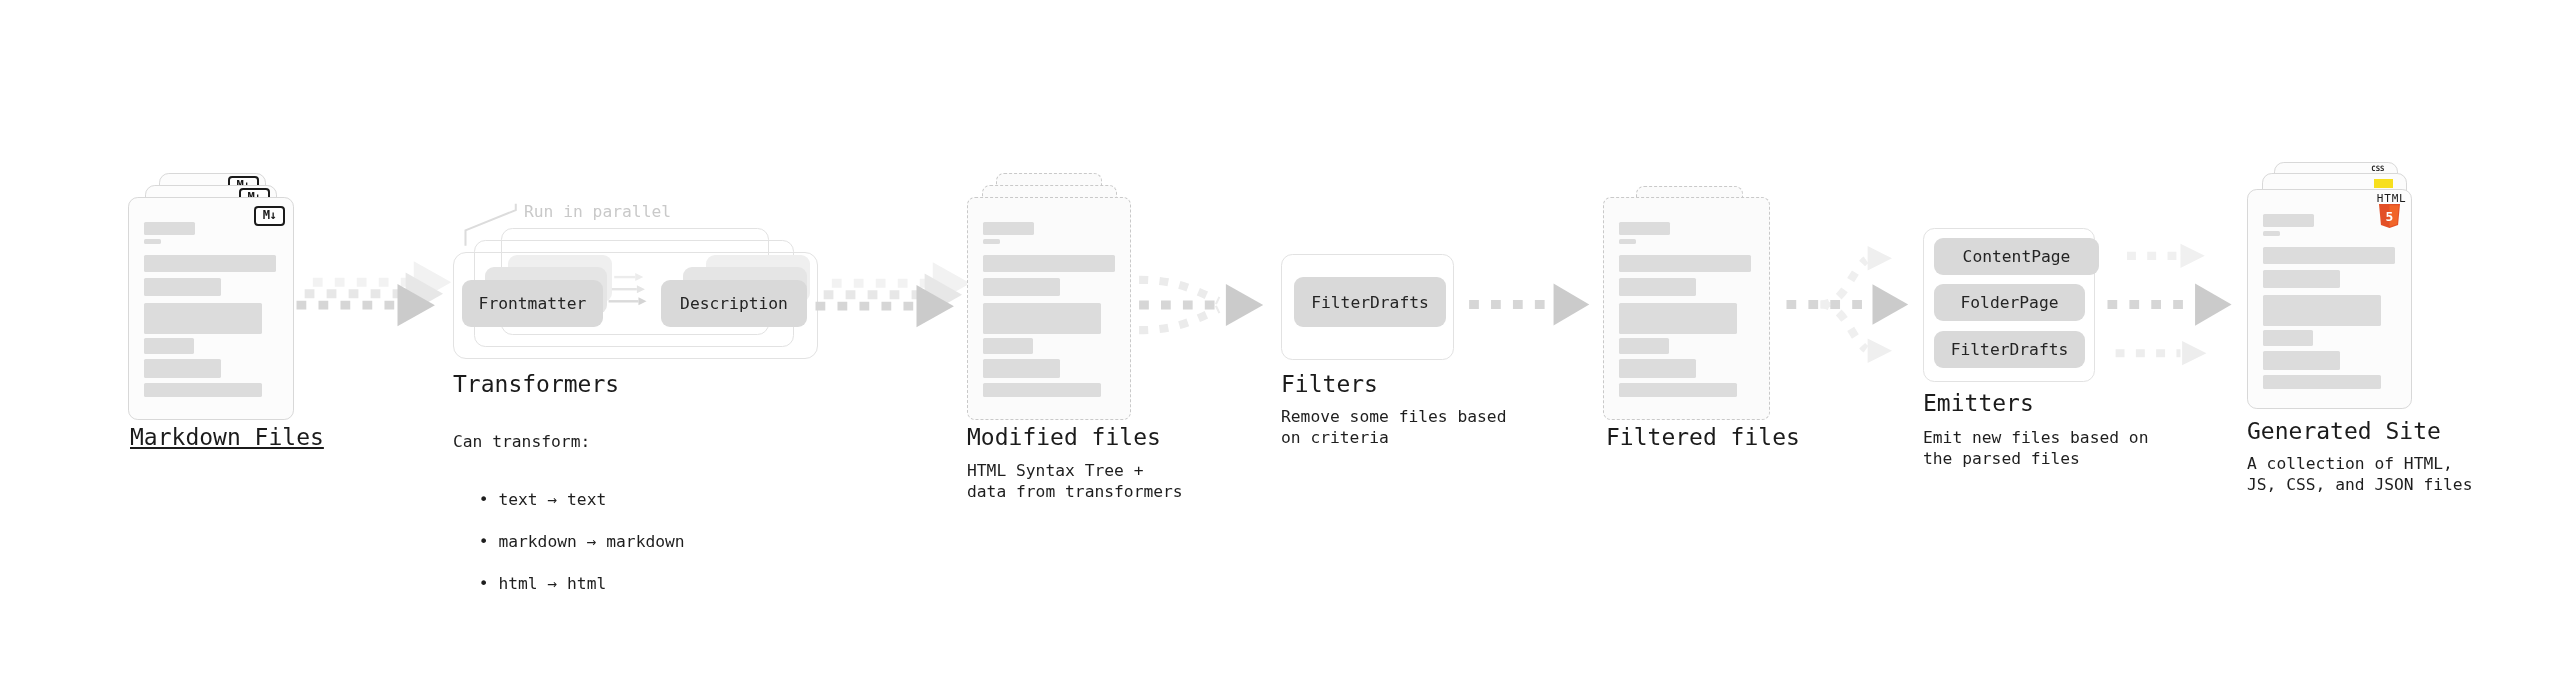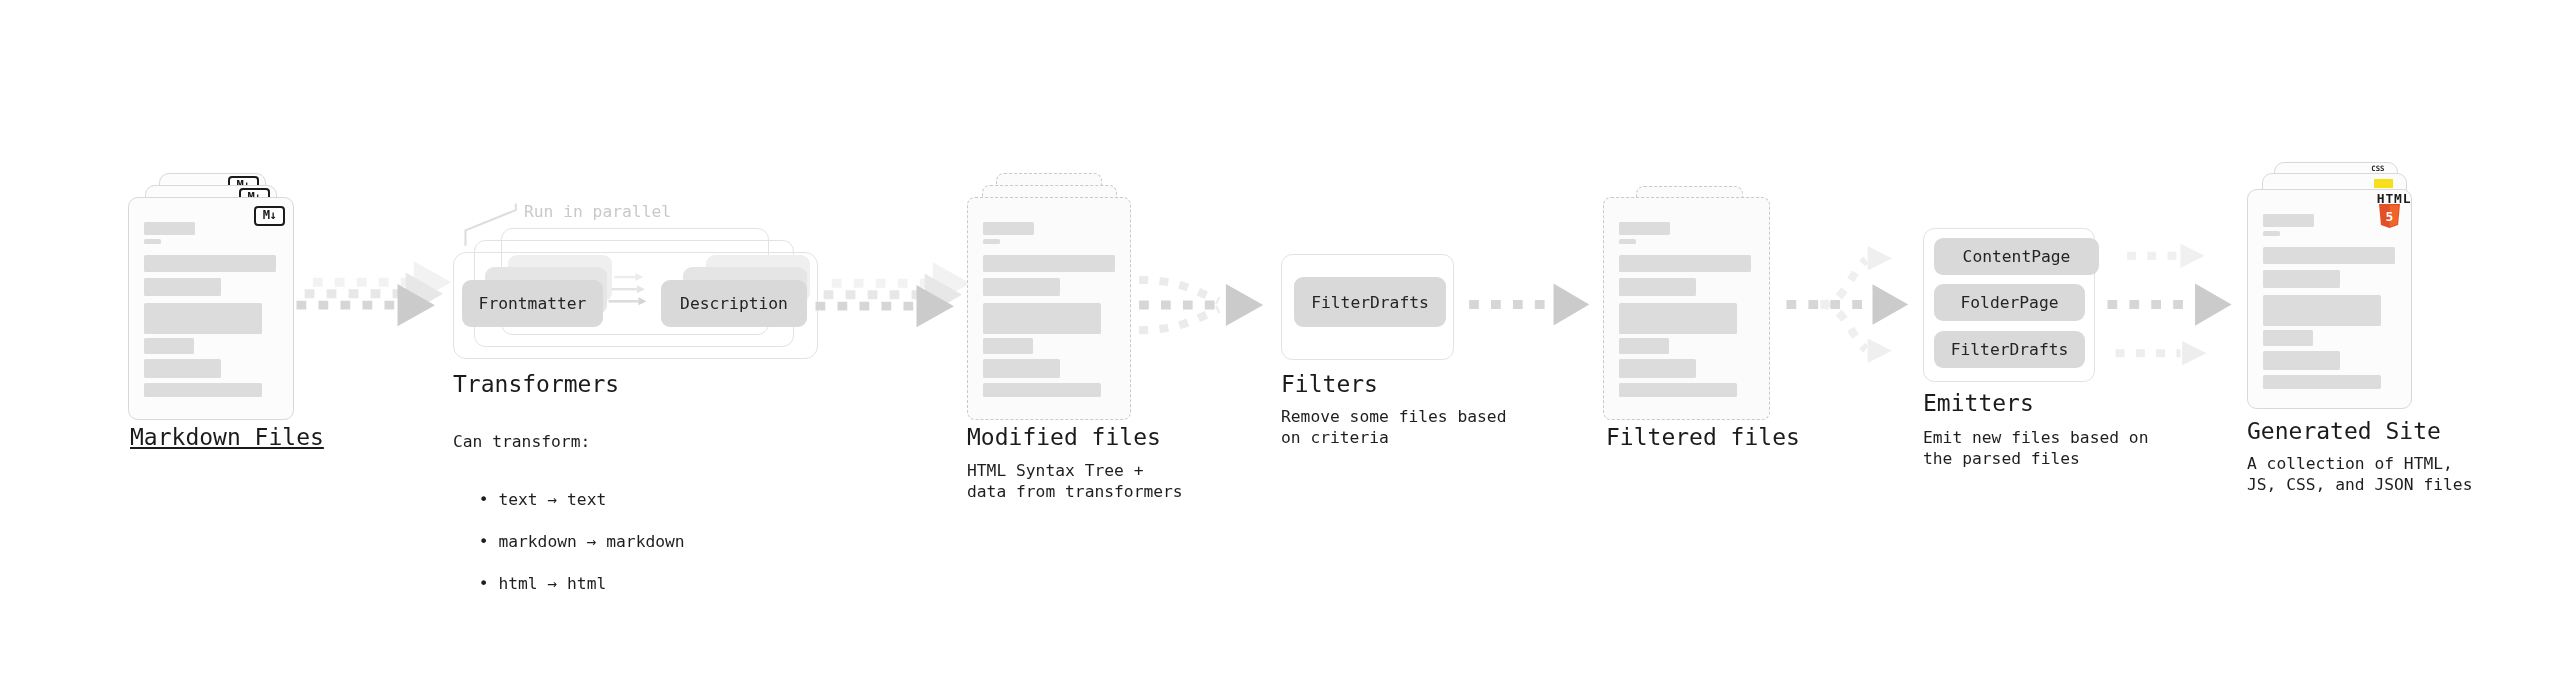--- a/index.html
+++ b/index.html
@@ -16,21 +16,21 @@
   .md-badge{
     position:absolute;width:31px;height:19.5px;border:2.4px solid #1b1b1b;border-radius:4.1px;
     background:#ffffff;box-sizing:border-box;text-align:center;
     font-weight:700;font-size:12.2px;line-height:14.6px;color:#1b1b1b;letter-spacing:-0.8px;
   }
   
   .css-badge{position:absolute;width:22px;height:10.6px;text-align:center;
     font-weight:700;font-size:7.3px;line-height:7.3px;color:#1b1b1b;border-bottom:3.3px solid #2456d6;box-sizing:border-box;}
   .js-badge{position:absolute;width:19.5px;height:9px;background:#f7df1e;}
   .html5-logo{position:absolute;width:24.4px;text-align:center;}
-  .html5-word{display:block;font-weight:700;font-size:13px;line-height:8.1px;letter-spacing:0.8px;color:#1b1b1b;}
+  .html5-word{display:block;font-weight:400;font-size:11px;line-height:8.1px;letter-spacing:0.8px;color:#1b1b1b;}
   .html5-shield{display:block;margin:0.8px auto 0;}
   
   .outer-box{position:absolute;border:1.6px solid #e2e2e2;border-radius:13px;box-sizing:border-box;background:transparent;}
   .outer-box.opaque{background:#ffffff;}
   .pill{
     position:absolute;background:#d9d9d9;border-radius:9px;display:flex;align-items:center;justify-content:center;
     font-size:16.3px;color:#242424;white-space:nowrap;
   }
   .pill.l2{background:#e5e5e5;}
   .pill.l3{background:#efefef;}

